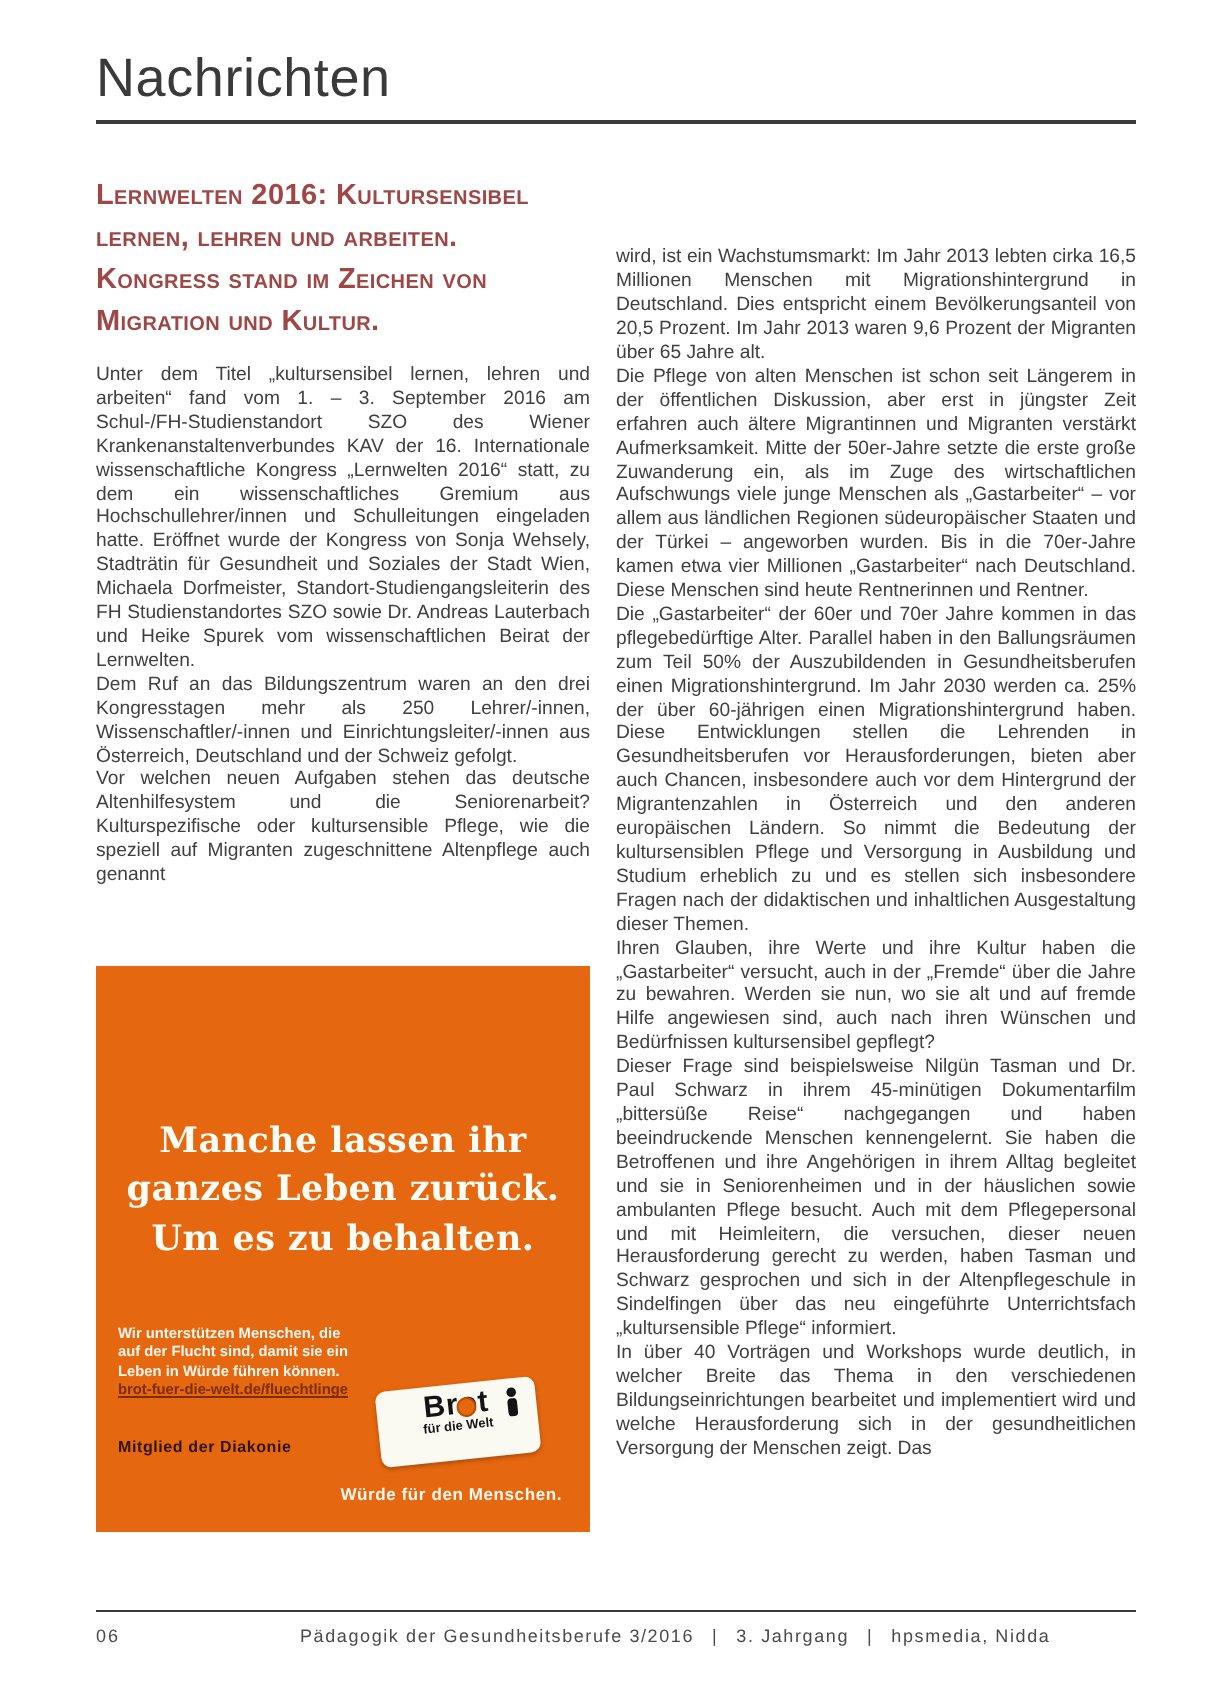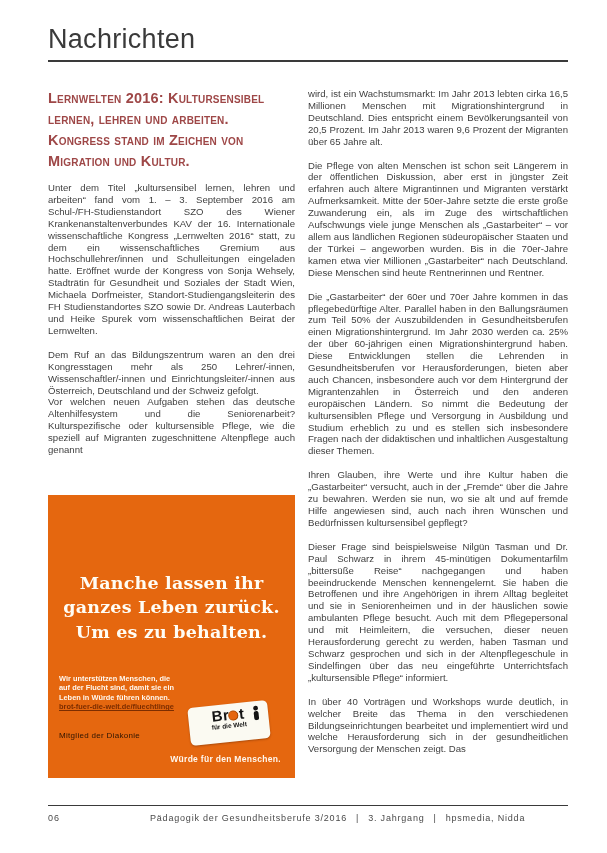--- a/index.html
+++ b/index.html
@@ -8,49 +8,49 @@
     font-family:"Liberation Sans", sans-serif; overflow:hidden;
   }
   .page { position:absolute; inset:0;padding-left:26px; }
 
   
   .header { position:absolute; left:48px; right:39px; top:24px; }
   .page-title { margin:0; font-size:27px; font-weight:500; color:#3a3a3a; letter-spacing:0.3px; }
   .title-rule { margin-top:5px; border-bottom:2px solid #3a3a3a; height:0; }
 
   
-  .columns { position:absolute; left:48px; top:88px; width:520px; display:flex; gap:13px; }
+  .columns { position:absolute; left:48px; top:88px; width:520px; display:flex; gap:13px;align-items:center; }
   .col-left  { width:247px; }
   .col-right { width:260px; }
 
   .article-heading {
     margin:0 0 10px 0; font-variant:small-caps; font-weight:600;
     font-size:14.5px; line-height:21px; color:#9e4747; letter-spacing:0.2px;
   }
   .para {
     margin:0; font-size:9.6px; line-height:11.9px; text-align:justify;
     color:#3f3f3f;
   }
-  .gap { margin-top:12px; }
+  .gap { }
 
   
   .ad { position:relative; margin-top:39px; height:283px; background:#e5670f; }
   .ad-headline {
     position:absolute; top:76px; left:0; right:0; text-align:center;
     color:#fffdf5; font-family:"DejaVu Serif", serif; font-weight:bold;
     font-size:17.5px; line-height:24.5px; letter-spacing:0.2px;
   }
   .ad-small {
     position:absolute; left:11px; bottom:66px; width:120px;
     font-size:7.4px; line-height:9.6px; font-weight:bold; color:#fff7ee;
   }
   .ad-link { color:#7c2d00;text-decoration:underline; }
   .ad-member {
     position:absolute; left:11px; bottom:38px; font-size:8px;
-    font-weight:normal; color:#2e1503; letter-spacing:0.3px;
+    font-weight:bold; color:#2e1503; letter-spacing:0.3px;
   }
   .ad-logo {
     position:absolute; right:26px; bottom:36px; width:80px; height:38px;
     background:#fbfaf2; border-radius:5px; transform:rotate(-6deg);
     text-align:center; box-shadow:0 1px 2px rgba(60,20,0,0.35);
   }
   .logo-line1 {
     margin-top:3px; font-size:15px; font-weight:bold; color:#141414;
     line-height:15px; letter-spacing:0.5px; position:relative;
   }

